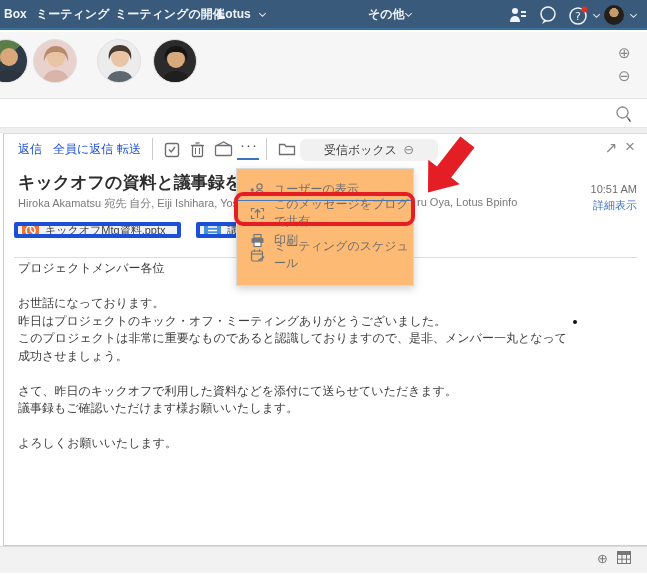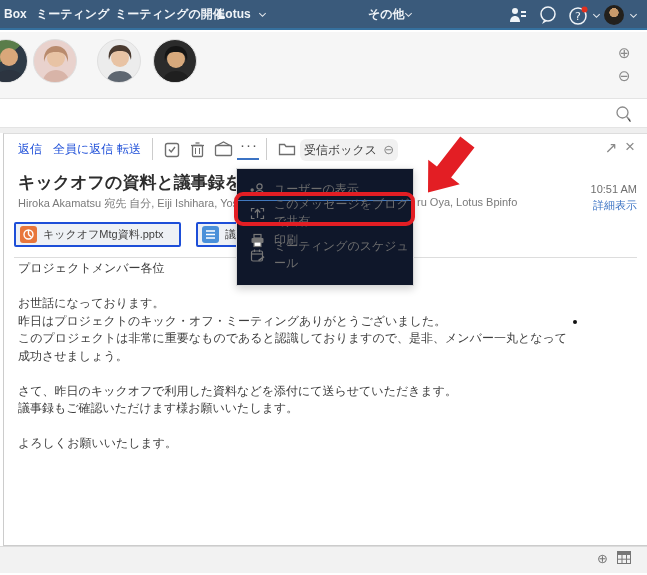--- a/index.html
+++ b/index.html
@@ -23,39 +23,39 @@
 
   .gap-strip { position:absolute; left:0; top:128px; width:647px; height:5px; background:#efefef; }
 
   
   .panel { position:absolute; left:3px; top:133px; width:644px; height:413px; background:#fff; border-left:1px solid #ccc; border-top:1px solid #ddd; border-bottom:1px solid #ccc; }
   .tb-text { position:absolute; top:139px; height:20px; line-height:20px; font-size:12px; color:#1d4ed8; cursor:pointer; white-space:nowrap; }
   .tb-sep { position:absolute; top:138px; width:1px; height:22px; background:#ccc; }
   .tb-ico { position:absolute; top:141px; width:18px; height:16px; cursor:pointer; }
   .more-dots { position:absolute; top:136px; font-size:15px; letter-spacing:1px; color:#555; cursor:pointer; }
   .more-underline { position:absolute; top:158px; height:2px; background:#3b73c4; }
-  .inbox-chip { position:absolute; left:300px; top:139px; height:22px; background:#f1f1f1; border-radius:6px; padding:0 4px; font-size:12px; color:#3f3f3f; line-height:22px; cursor:pointer; white-space:nowrap; }
+  .inbox-chip { position:absolute; left:300px; top:139px; height:22px; background:#f1f1f1; border-radius:6px; padding:0 24px; font-size:12px; color:#3f3f3f; line-height:22px; cursor:pointer; white-space:nowrap; }
   .inbox-chip .minus { color:#8a8a8a; font-size:13px; margin-left:6px; }
   .win-ico { position:absolute; top:140px; font-size:15px; color:#8a8a8a; cursor:pointer; line-height:1; }
 
   .subject { position:absolute; left:18px; top:171px; font-size:17px; font-weight:bold; color:#2e2e2e; white-space:nowrap; }
   .fromline { position:absolute; top:196px; font-size:11px; color:#7a7a7a; white-space:nowrap; }
   .time { position:absolute; right:10px; top:183px; font-size:11px; color:#6f6f6f; }
   .details-link { position:absolute; right:10px; top:198px; font-size:11px; color:#3b73c4; cursor:pointer; }
 
-  .att-chip { position:absolute; top:222px; height:25px; background:#eef1f5; border:2px solid #1d4ed8; border-radius:2px; display:flex; align-items:center; padding:0 8px 0 4px; font-size:11px; color:#3f3f3f; cursor:pointer; white-space:nowrap; overflow:hidden; }
+  .att-chip { position:absolute; top:222px; height:16px; background:#eef1f5; border:4px solid #1d4ed8; border-radius:2px; display:flex; align-items:center; padding:0 8px 0 4px; font-size:11px; color:#3f3f3f; cursor:pointer; white-space:nowrap; overflow:hidden; }
   .att-ico { width:17px; height:17px; border-radius:3px; margin-right:6px; flex:none; }
 
   .hdr-divider { position:absolute; left:14px; top:257px; width:623px; height:1px; background:#ddd; }
 
   .body-text { position:absolute; left:18px; top:260px; width:560px; font-size:12px; line-height:17.5px; color:#3d3d3d; white-space:pre-line; }
   .stray-dot { position:absolute; left:573px; top:320px; width:4px; height:4px; border-radius:50%; background:#111; }
 
   
-  .menu { position:absolute; left:236px; top:168px; width:178px; height:118px; background:#0f172a; border:1px solid #d8d8d8; box-shadow:0 3px 8px rgba(0,0,0,.18); z-index:5; }
+  .menu { position:absolute; left:236px; top:168px; width:178px; height:118px; background:#fdba74; border:1px solid #d8d8d8; box-shadow:0 3px 8px rgba(0,0,0,.18); z-index:5; }
   .menu-item { position:absolute; left:0; width:100%; display:flex; align-items:center; cursor:pointer; font-size:12px; color:#6e6e6e; }
   .menu-item .mi-ico { margin:0 9px 0 13px; width:15px; height:15px; flex:none; }
   .menu-hover-line { position:absolute; left:1px; top:31px; width:175px; height:1px; background:#4178be; }
 
   
   .anno-box { position:absolute; left:234px; top:192px; width:181px; height:34px; border:4px solid #e31e24; border-radius:9px; z-index:8; pointer-events:none; }
   .anno-arrow { position:absolute; left:400px; top:125px; width:110px; height:85px; z-index:9; pointer-events:none; }
 
   
   .footer { position:absolute; left:0; top:546px; width:647px; height:27px; background:#f2f2f2; border-top:1px solid #dcdcdc; }

